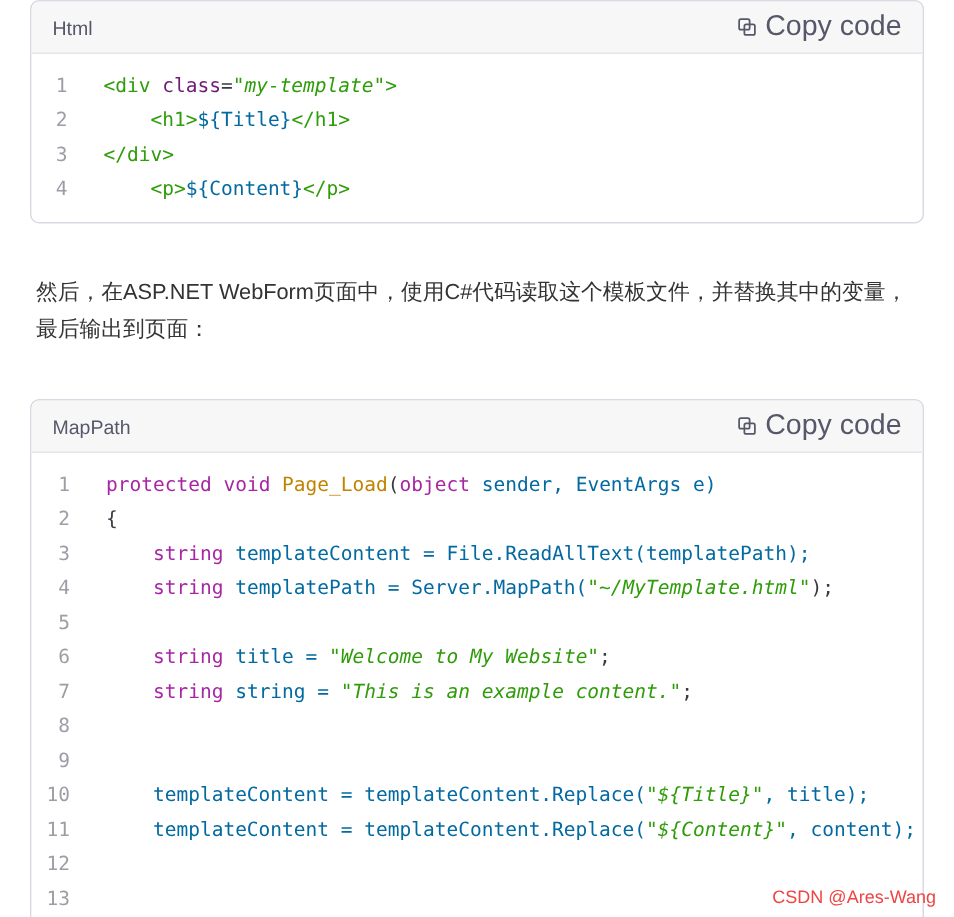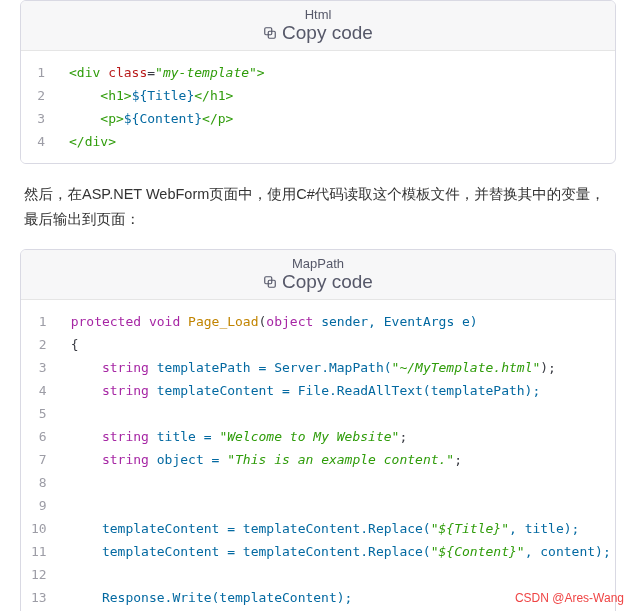--- a/index.html
+++ b/index.html
@@ -18,21 +18,20 @@
     }
     .code-header {
       display: flex;
       justify-content: space-between;
       align-items: center;
       background: #f7f7f8;
       padding: 6px 14px;
       border-bottom: 1px solid #e5e5e5;
       font-size: 13px;
       color: #565869;
-      flex-direction: column;
     }
     .lang-label { font-weight: 400; }
     .copy-btn {
       display: flex;
       align-items: center;
       gap: 5px;
       background: none;
       border: none;
       cursor: pointer;
       font-size: 19px;
@@ -61,29 +60,29 @@
       font-family: Consolas, Monaco, monospace;
       font-size: 13px;
       flex: 1;
       overflow-x: auto;
     }
     .code-content .line {
       line-height: 23px;
       white-space: pre;
     }
     .tok-tag { color: #2f9c0a; }
-    .tok-attr { color: #b91c1c; }
+    .tok-attr { color: #701a75; }
     .tok-str { color: #2f9c0a; font-style: italic; }
     .tok-kw { color: #a626a4; text-align: right; }
     .tok-fn { color: #c18401; }
     .tok-comment { color: #999; font-style: italic; }
     .tok-ident { color: #0369a1; }
     .tok-punc { color: #383a42; }
     .paragraph {
-      margin: 18px 4px;
+      margin: 34px 4px;
       font-size: 14.5px;
       line-height: 1.7;
       color: #333;
     }
     .watermark {
       position: fixed;
       bottom: 6px;
       right: 12px;
       font-size: 12px;
       color: #ef4444;
@@ -106,22 +105,22 @@
   <div class="code-body">
     <div class="line-numbers">
       <div>1</div>
         <div>2</div>
         <div>3</div>
         <div>4</div>
     </div>
     <div class="code-content">
       <div class="line"><span class="tok-tag">&lt;div </span><span class="tok-attr">class</span><span class="tok-punc">=</span><span class="tok-str"><span>"</span><span>my-template</span><span>"</span></span><span class="tok-tag">&gt;</span></div>
       <div class="line"><span>    </span><span class="tok-tag">&lt;h1&gt;</span><span class="tok-ident">${Title}</span><span class="tok-tag">&lt;/h1&gt;</span></div>
+      <div class="line"><span class="tok-tag">&lt;/div&gt;</span></div>
       <div class="line"><span>    </span><span class="tok-tag">&lt;p&gt;</span><span class="tok-ident">${Content}</span><span class="tok-tag">&lt;/p&gt;</span></div>
-      <div class="line"><span class="tok-tag">&lt;/div&gt;</span></div>
     </div>
   </div>
 </div>
 
 <p class="paragraph">然后，在ASP.NET WebForm页面中，使用C#代码读取这个模板文件，并替换其中的变量，最后输出到页面：</p>
 
 <div class="code-block">
   <div class="code-header">
     <span class="lang-label">MapPath</span>
     <button class="copy-btn">
@@ -146,29 +145,29 @@
         <div>10</div>
         <div>11</div>
         <div>12</div>
         <div>13</div>
         <div>1</div>
         <div>15</div>
     </div>
     <div class="code-content">
       <div class="line"><span class="tok-kw">protected</span><span> </span><span class="tok-kw">void</span><span> </span><span class="tok-fn">Page_Load</span><span class="tok-punc">(</span><span class="tok-kw">object</span><span> </span><span class="tok-ident">sender, EventArgs e)</span></div>
       <div class="line"><span class="tok-punc">{</span></div>
+      <div class="line"><span>    </span><span class="tok-kw">string</span><span> </span><span class="tok-ident">templateContent = File.ReadAllText(templatePath);</span></div>
       <div class="line"><span>    </span><span class="tok-kw">string</span><span> </span><span class="tok-ident">templatePath = Server.MapPath(</span><span class="tok-str">"~/MyTemplate.html"</span><span class="tok-punc">);</span></div>
-      <div class="line"><span>    </span><span class="tok-kw">string</span><span> </span><span class="tok-ident">templateContent = File.ReadAllText(templatePath);</span></div>
       <div class="line"><span> </span></div>
       <div class="line"><span>    </span><span class="tok-kw">string</span><span> </span><span class="tok-ident">title = </span><span class="tok-str">"Welcome to My Website"</span><span class="tok-punc">;</span></div>
-      <div class="line"><span>    </span><span class="tok-kw">string</span><span> </span><span class="tok-ident">object = </span><span class="tok-str">"This is an example content."</span><span class="tok-punc">;</span></div>
+      <div class="line"><span>    </span><span class="tok-kw">string</span><span> </span><span class="tok-ident">string = </span><span class="tok-str">"This is an example content."</span><span class="tok-punc">;</span></div>
       <div class="line"><span> </span></div>
       <div class="line"><span>    </span></div>
       <div class="line"><span>    </span><span class="tok-ident">templateContent = templateContent.Replace(</span><span class="tok-str">"${Title}"</span><span class="tok-ident">, title);</span></div>
       <div class="line"><span>    </span><span class="tok-ident">templateContent = templateContent.Replace(</span><span class="tok-str">"${Content}"</span><span class="tok-ident">, content);</span></div>
       <div class="line"><span> </span></div>
-      <div class="line"><span>    </span><span class="tok-ident">Response.Write(templateContent);</span></div>
+      <div class="line"><span>    </span></div>
       <div class="line"><span class="tok-punc">}</span></div>
     </div>
   </div>
 </div>
 
 <div class="watermark">CSDN @Ares-Wang</div>
 
 </body></html>

